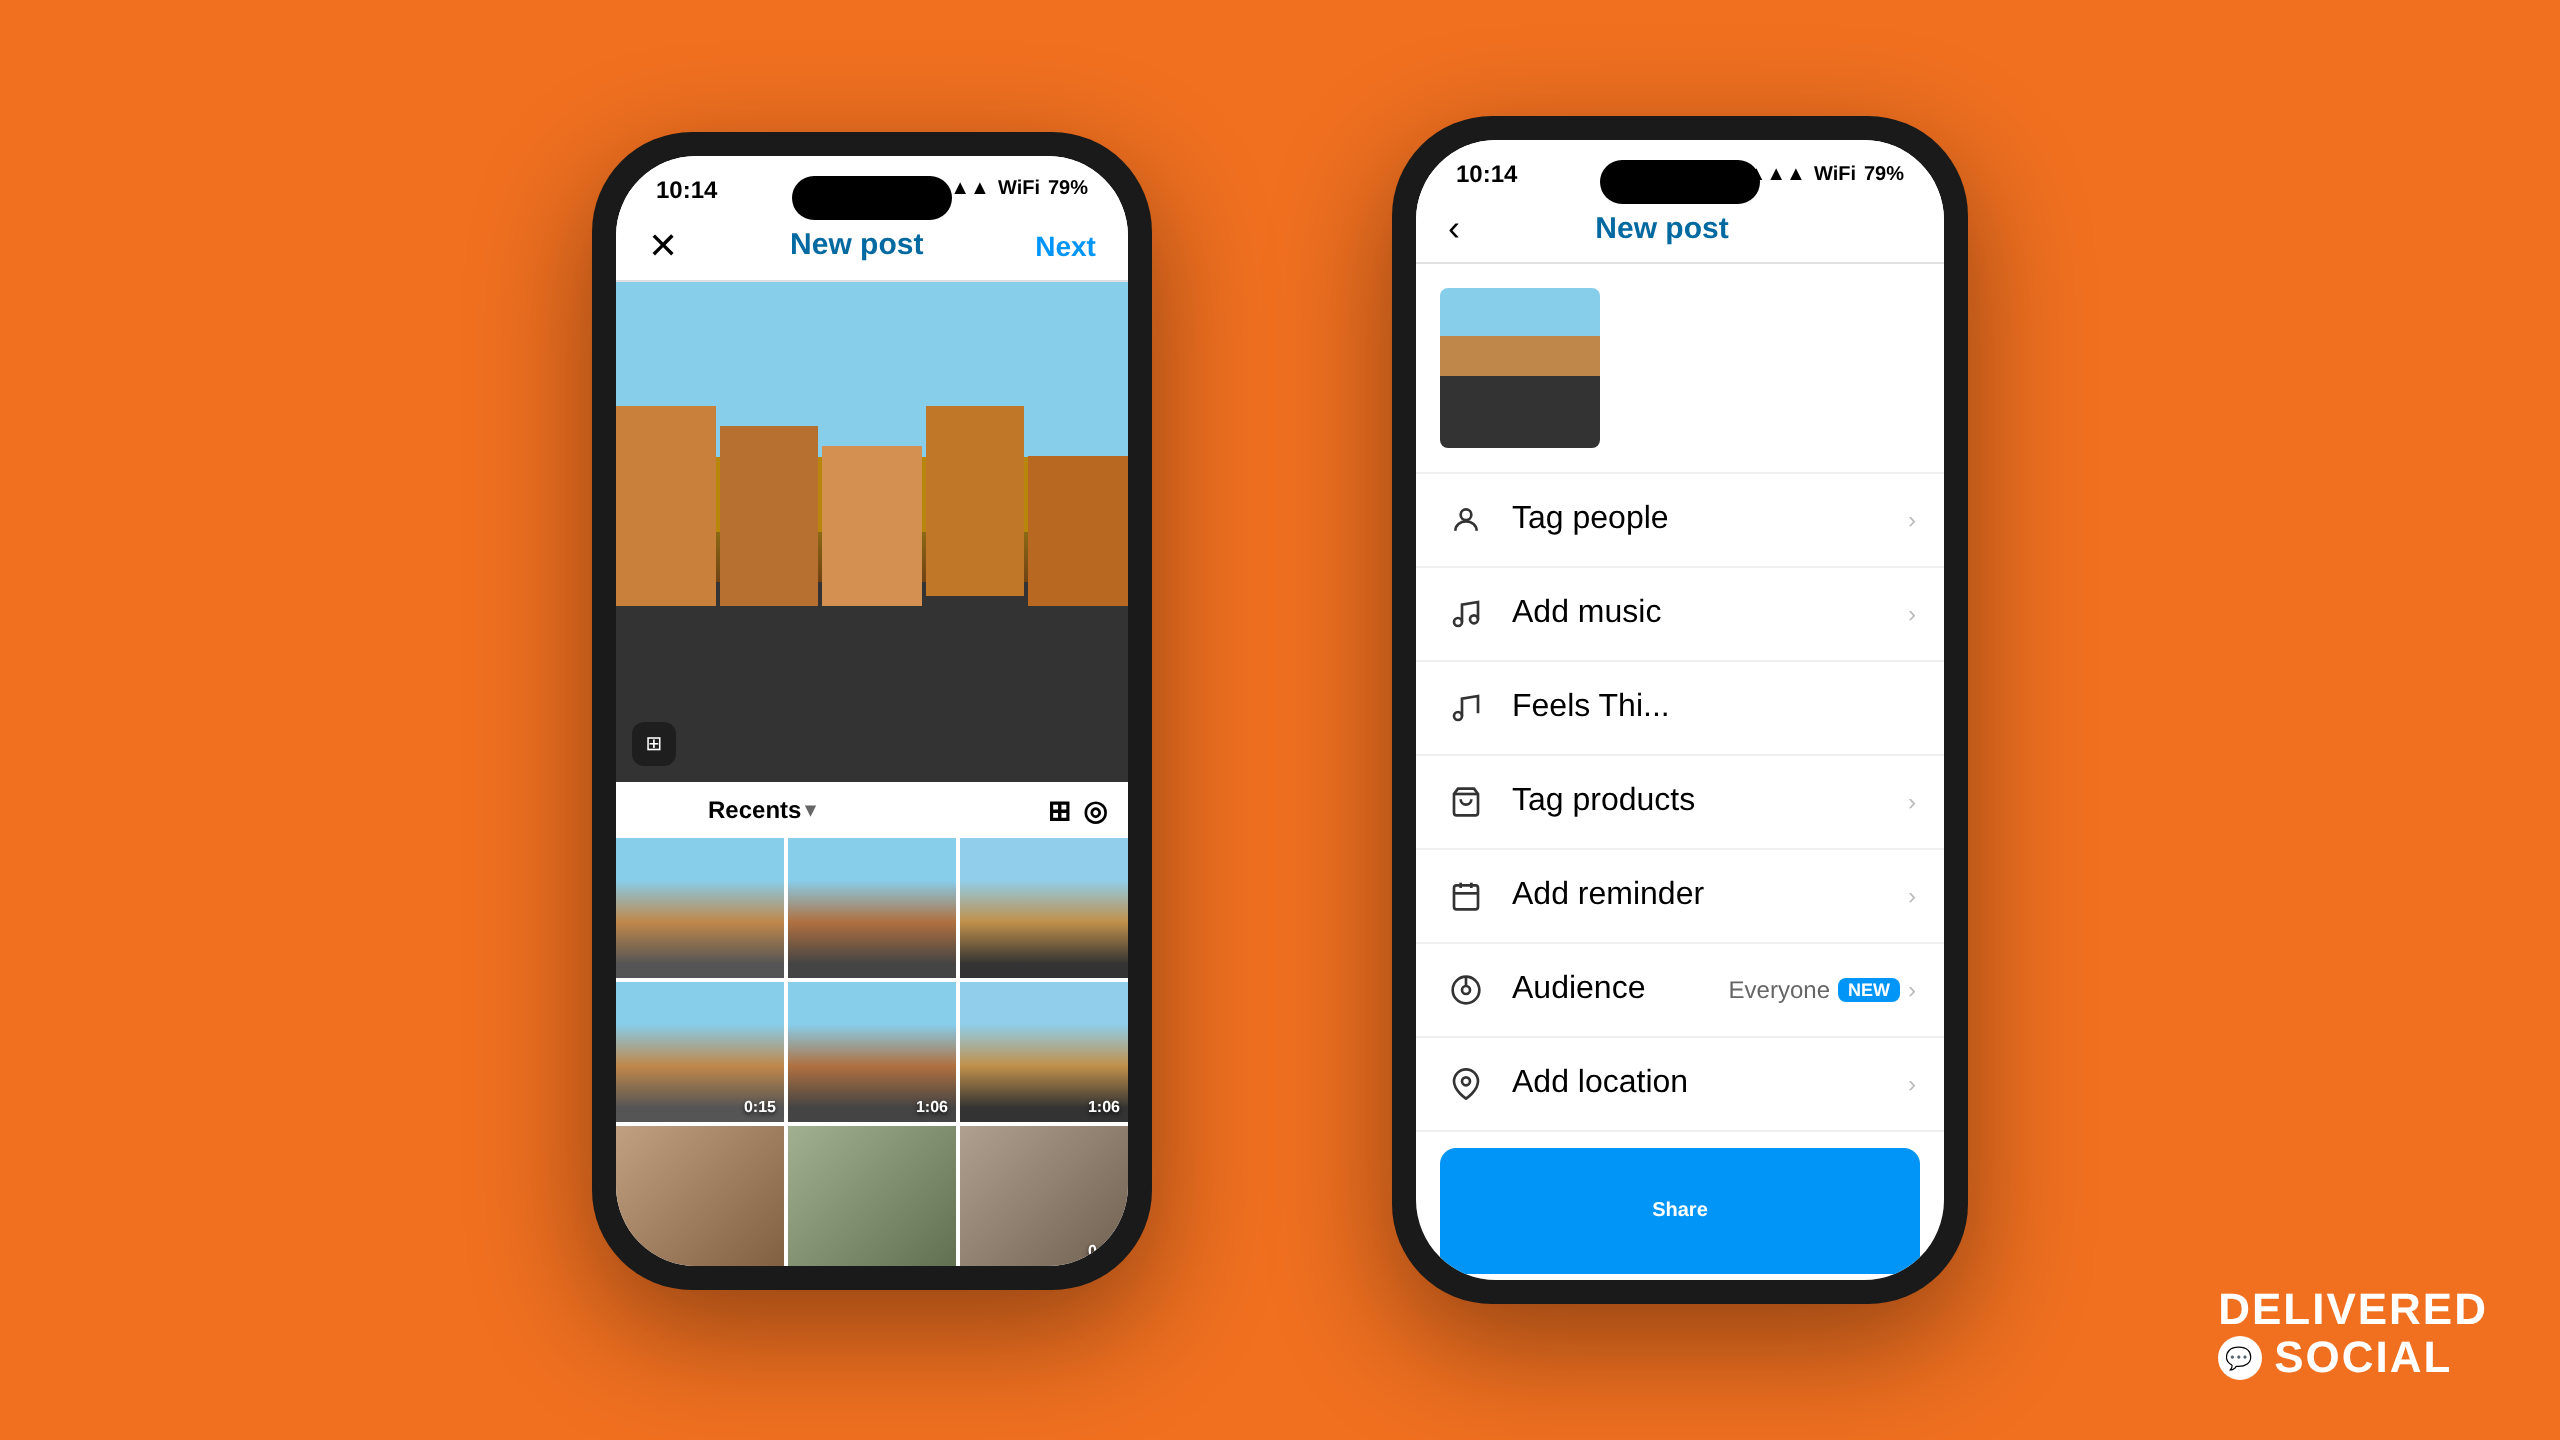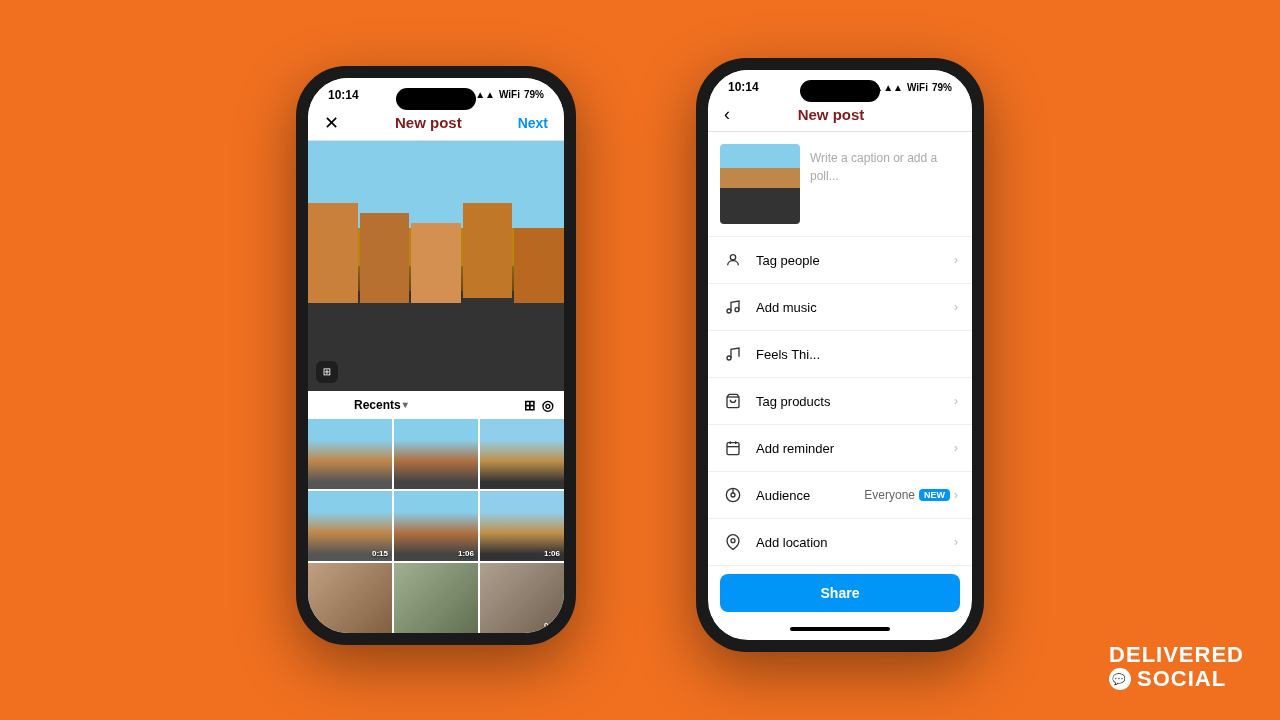--- a/index.html
+++ b/index.html
@@ -98,21 +98,21 @@
       align-items: center;
       justify-content: space-between;
       padding: 6px 16px;
       background: #fff;
       border-bottom: 1px solid #e0e0e0;
     }
 
     .nav-title {
       font-size: 15px;
       font-weight: 600;
-      color: #7f1d1d;
+      color: #0369a1;
     }
 
     .nav-btn-blue {
       color: #0095f6;
       font-size: 14px;
       font-weight: 600;
     }
 
     .nav-btn-close {
       font-size: 18px;
@@ -274,21 +274,21 @@
       display: flex;
       align-items: center;
       justify-content: center;
       font-size: 14px;
       color: #333;
       flex-shrink: 0;
     }
 
     .option-label {
       flex: 1;
-      font-size: 13px;
+      font-size: 16px;
       color: #000;
       font-weight: 400;
     }
 
     .option-value {
       font-size: 12px;
       color: #666;
       margin-right: 4px;
     }
 
@@ -330,24 +330,24 @@
       left: 20px;
       border-left: 6px solid transparent;
       border-right: 6px solid transparent;
       border-top: 6px solid white;
     }
 
     
     .share-btn {
       background: #0095f6;
       color: white;
-      font-size: 14px;
+      font-size: 10px;
       font-weight: 600;
       text-align: center;
-      padding: 11px;
+      padding: 26px;
       margin: 8px 12px;
       border-radius: 8px;
     }
 
     
     .home-indicator {
       height: 18px;
       display: flex;
       align-items: center;
       justify-content: center;
@@ -500,23 +500,20 @@
       <div class="nav-bar">
         <span class="nav-back">‹</span>
         <span class="nav-title">New post</span>
         <span style="width:24px"></span>
       </div>
 
       <div class="post-photo-area">
         <div class="post-photo-thumb">
           <div class="street-scene-small"></div>
         </div>
-        <div class="caption-area">
-          <span class="caption-text">Write a caption or add a poll...</span>
-        </div>
       </div>
 
       <div class="options-list">
 
         <div class="option-row">
           <div class="option-icon">
             <svg class="icon-svg" viewBox="0 0 24 24" fill="none" stroke="#333" stroke-width="2">
               <circle cx="12" cy="8" r="4"></circle>
                 <path d="M4 20c0-4 3.6-7 8-7s8 3 8 7"></path>
             </svg>

